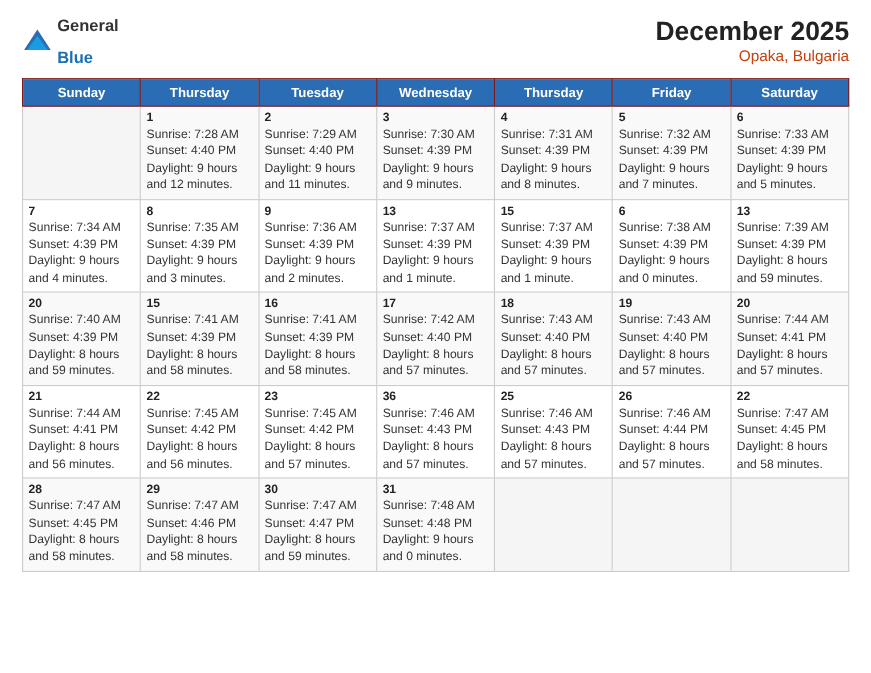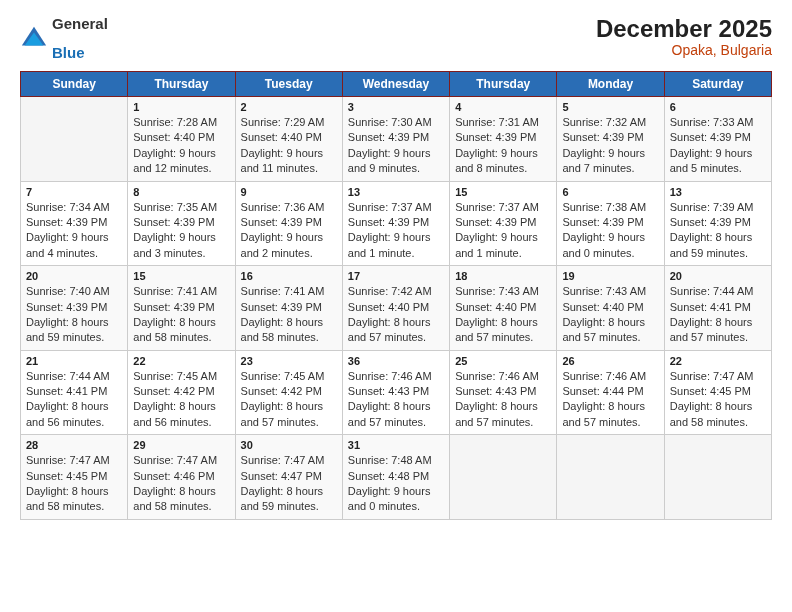--- a/index.html
+++ b/index.html
@@ -123,21 +123,21 @@
   </div>
 
   <table class="calendar">
     <thead>
       <tr>
       <th>Sunday</th>
           <th>Thursday</th>
           <th>Tuesday</th>
           <th>Wednesday</th>
           <th>Thursday</th>
-          <th>Monday</th>
+          <th>Friday</th>
           <th>Saturday</th>
         </tr>
     </thead>
     <tbody id="calendar-body">
     <tr>
           <td class="empty-cell"></td>
           <td>
             <span class="day-num">1</span>
             <div class="day-info">Sunrise: 7:28 AM<br>Sunset: 4:40 PM<br>Daylight: 9 hours<br>and 12 minutes.</div>
           </td>

